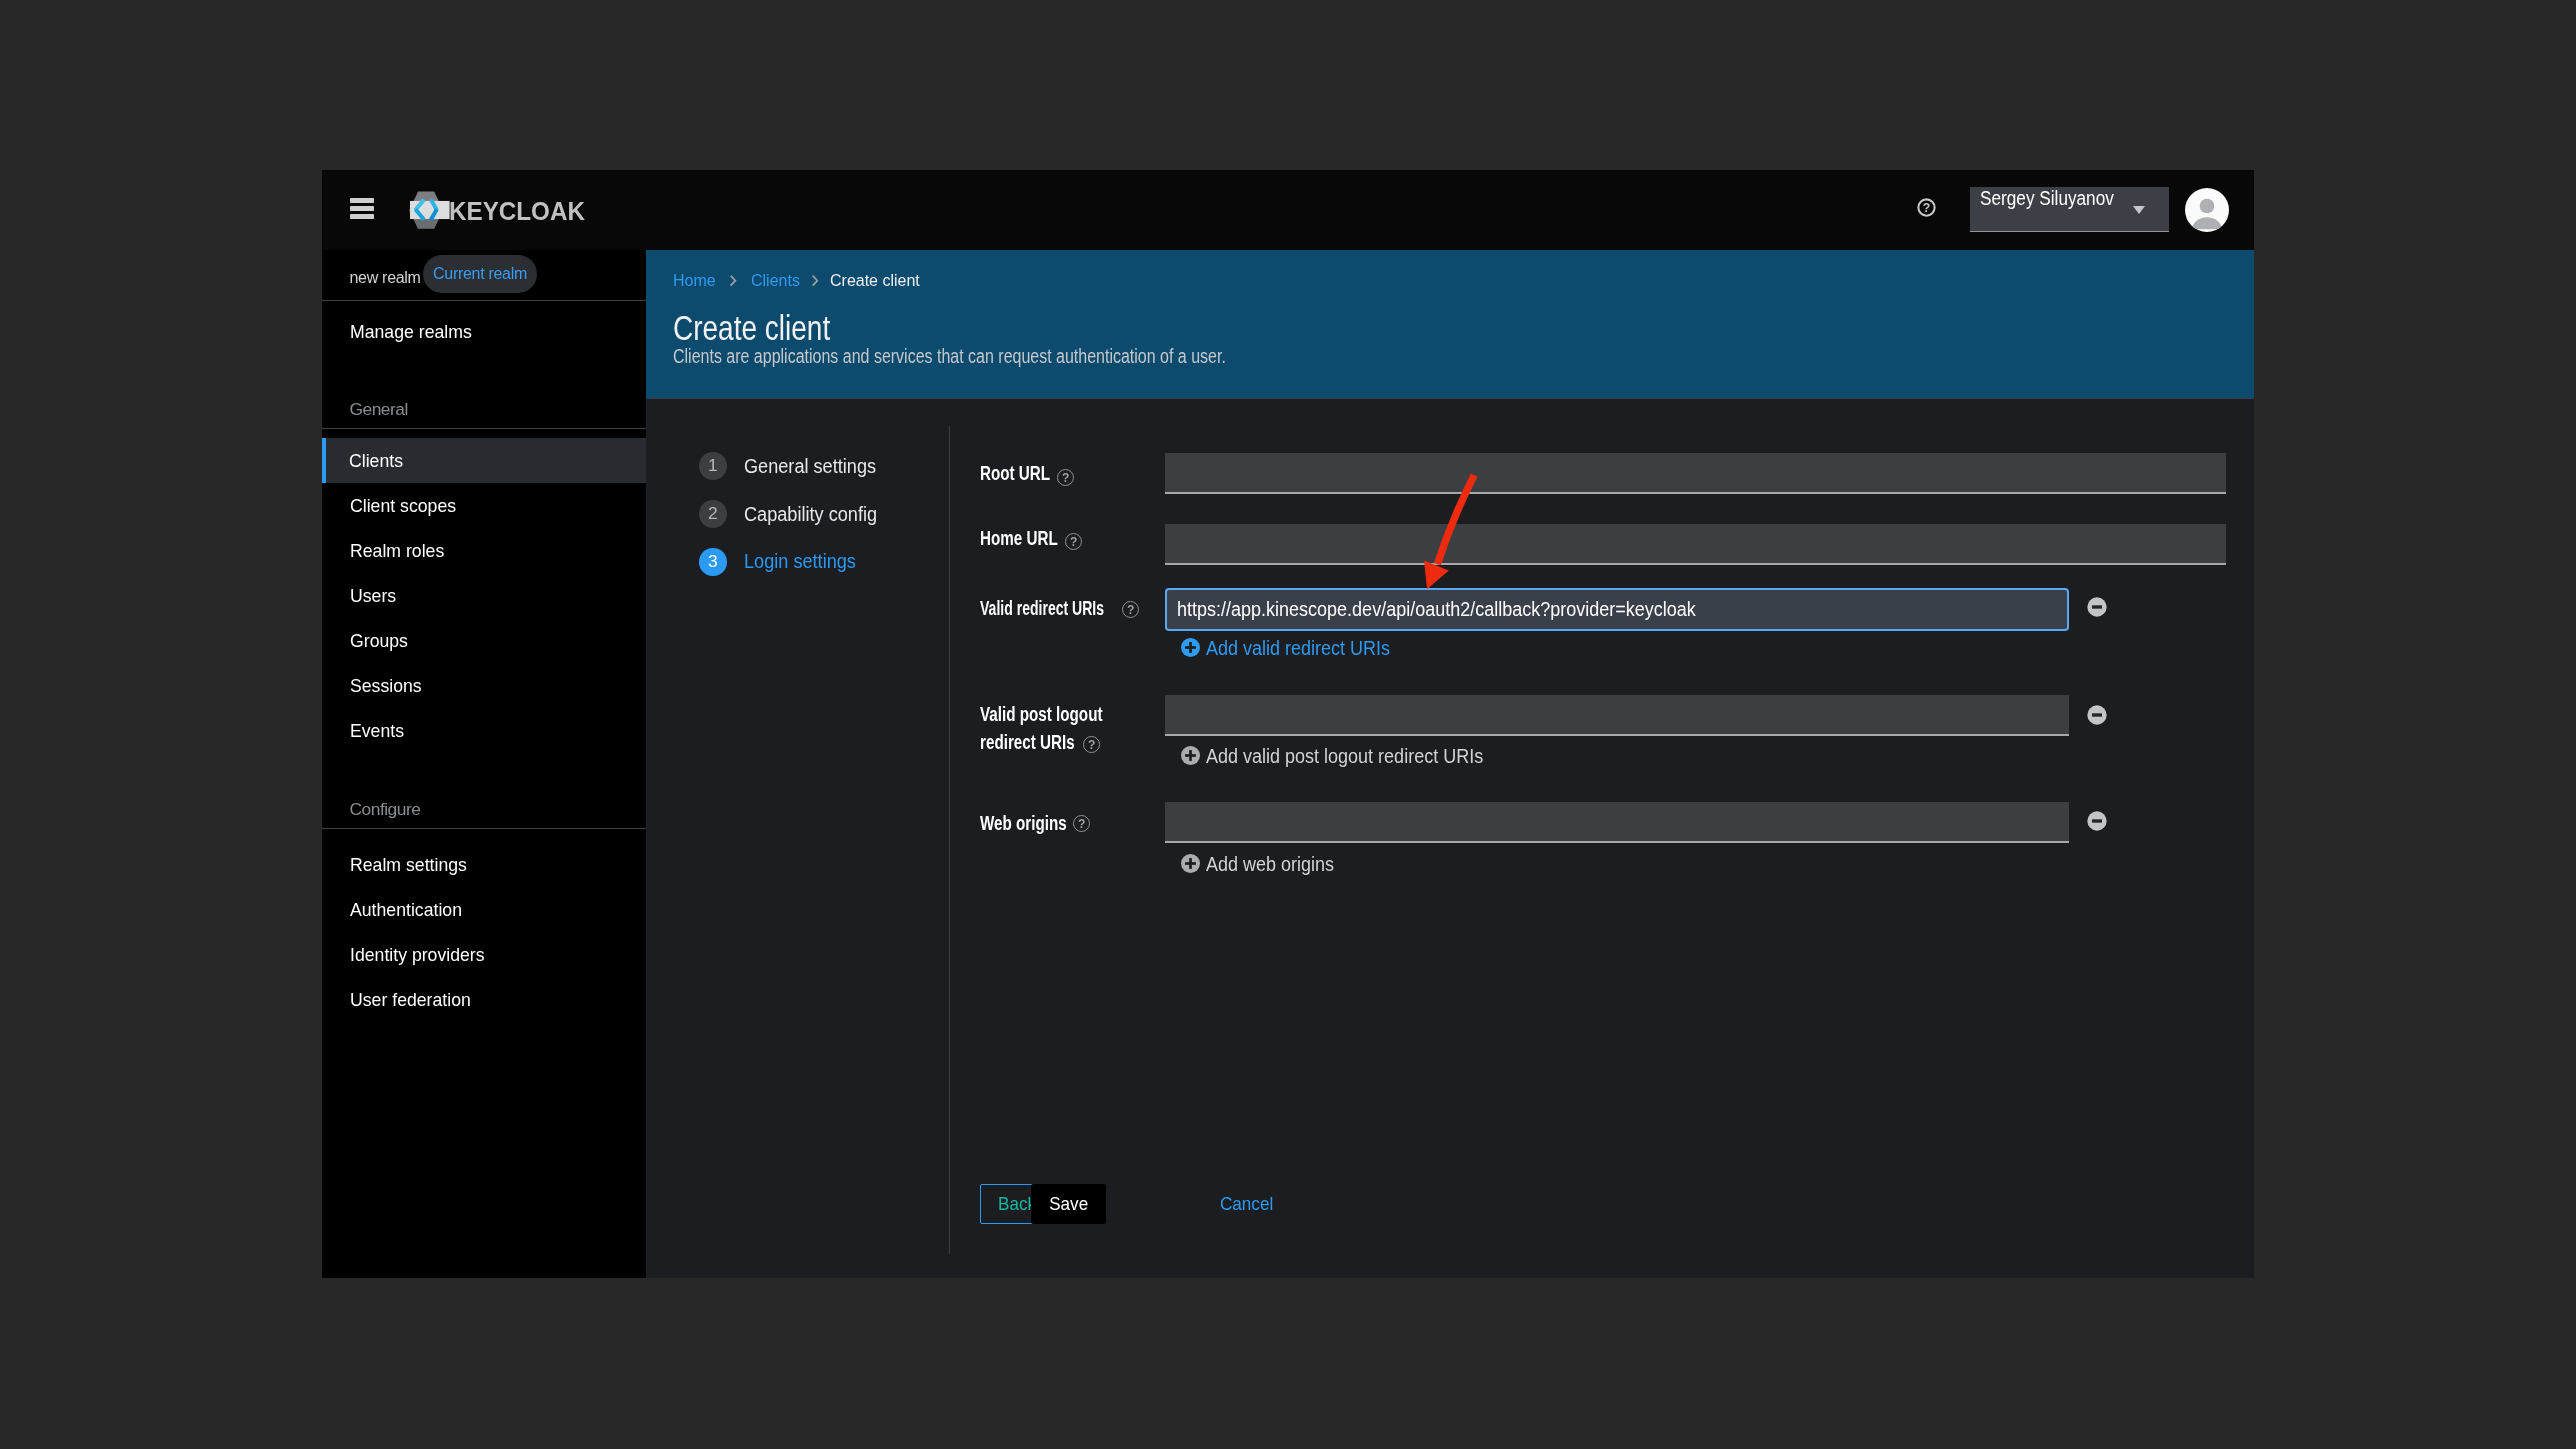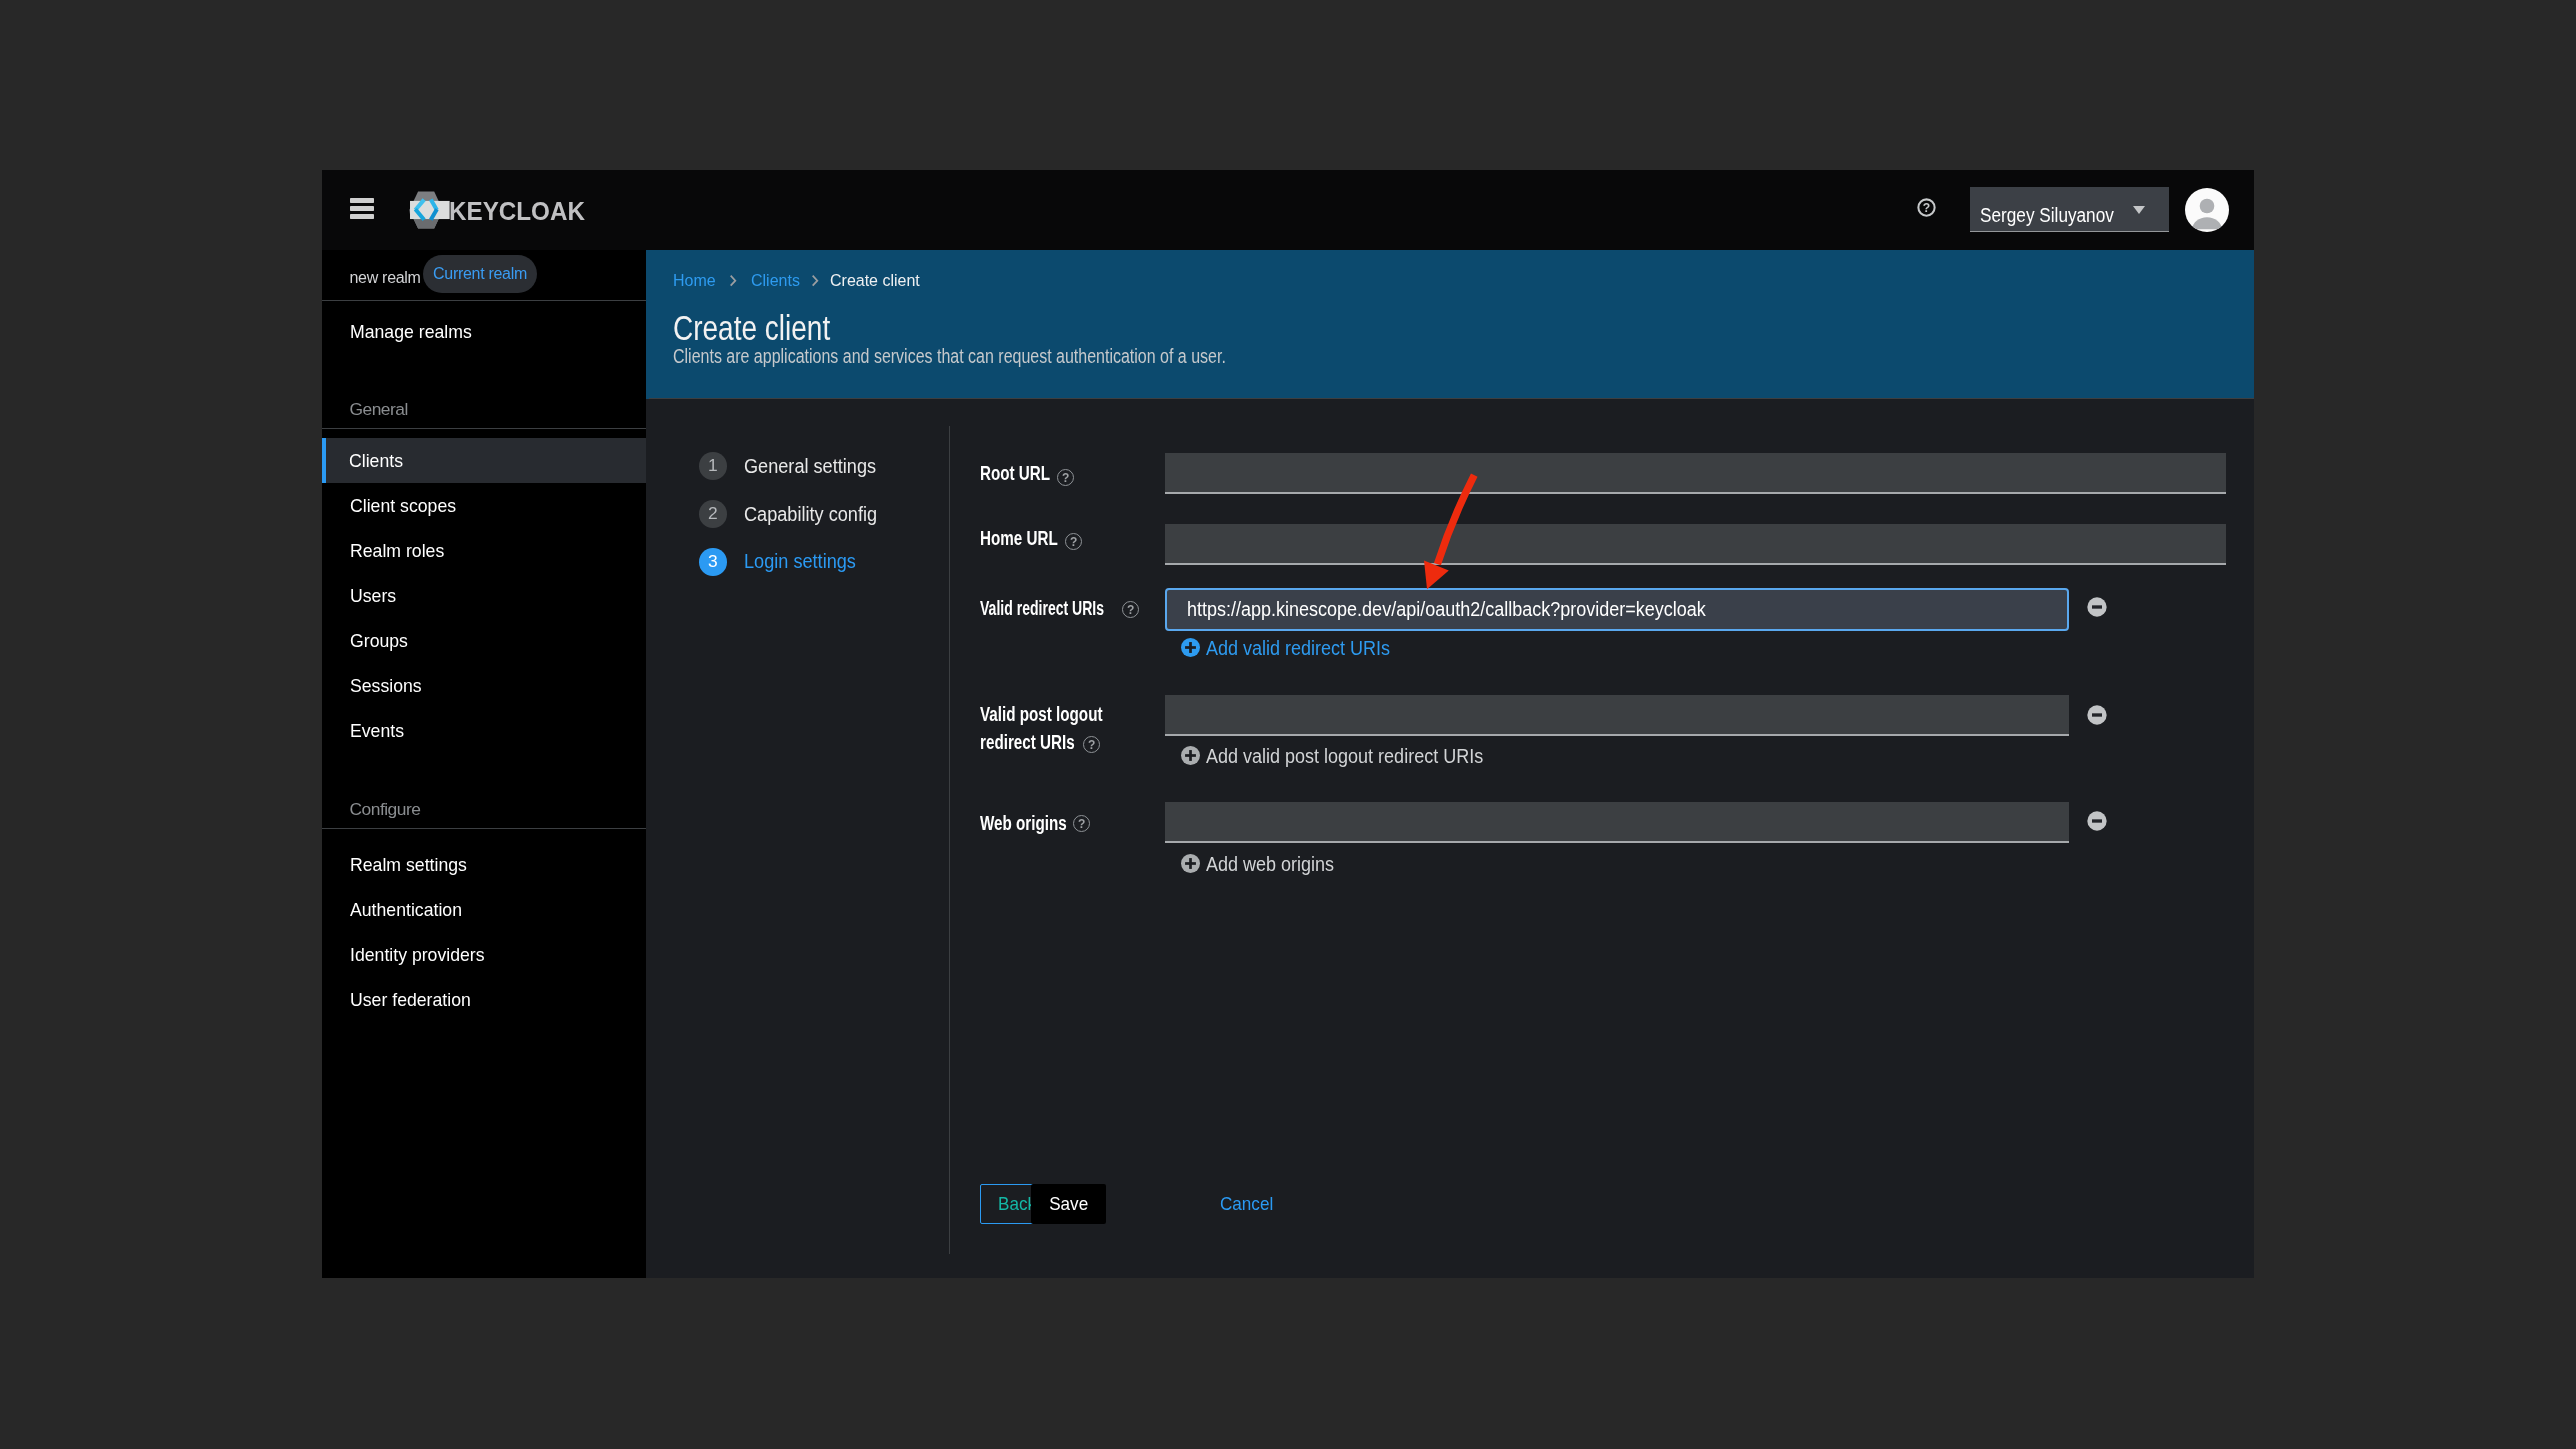--- a/index.html
+++ b/index.html
@@ -50,21 +50,21 @@
       <path d="M43 28.5 L34 44" fill="none" stroke="#0f8fd0" stroke-width="6"></path>
     </svg>
     <div class="abs" style="left:127px;top:23px;font-size:25.5px;font-weight:700;color:#c0c0c2;letter-spacing:0px;transform:scaleX(0.95);transform-origin:left;line-height:36px">KEYCLOAK</div>
 
     <svg class="abs" style="left:1595px;top:28px" width="19" height="19" viewBox="0 0 28 28">
       <circle cx="14" cy="14" r="12" fill="none" stroke="#c6c8ca" stroke-width="3"></circle>
       <text x="14" y="20.5" text-anchor="middle" font-size="18" font-weight="700" fill="#c6c8ca" font-family="Liberation Sans,sans-serif">?</text>
     </svg>
 
     <div class="abs" style="left:1648px;top:17.4px;width:199px;height:45px;background:#3c4046;border-bottom:1.3px solid #94979a"></div>
-    <div class="abs" style="left:1658px;top:17.4px;height:57px;display:flex;align-items:center;color:#fff;font-size:20px">
+    <div class="abs" style="left:1658px;top:17.4px;height:57px;display:flex;align-items:flex-start;color:#fff;font-size:20px">
         <span style="transform:scaleX(.86);transform-origin:left center;white-space:nowrap">Sergey Siluyanov</span>
       </div>
     <div class="abs" style="left:1811px;top:36px;width:0;height:0;border-left:6.7px solid transparent;border-right:6.7px solid transparent;border-top:8px solid #c4c6c8"></div>
 
     <svg class="abs" style="left:1863px;top:18px" width="44" height="44" viewBox="0 0 66 66">
       <defs>
           <clipPath id="avc">
             <circle cx="33" cy="33" r="33"></circle>
           </clipPath>
         </defs>
@@ -148,21 +148,21 @@
   <div class="flabel" style="left:658px;top:292px">Root URL</div>
   <div class="qm" style="left:735px;top:299px">?</div>
   <div class="inp" style="left:843px;top:283px;width:1061px;height:41px"></div>
 
   <div class="flabel" style="left:658px;top:357px">Home URL</div>
   <div class="qm" style="left:743px;top:363px">?</div>
   <div class="inp" style="left:843px;top:354px;width:1061px;height:41px"></div>
 
   <div class="flabel" style="left:658px;top:427px;transform:scaleX(.72)">Valid redirect URIs</div>
   <div class="qm" style="left:800px;top:431px">?</div>
-  <div class="abs" style="left:843px;top:418px;width:904px;height:43px;background:#3a404a;border:2px solid #5aa8ee;border-radius:4px;display:flex;align-items:center;color:#fff;font-size:20px;padding-left:20px;white-space:nowrap;overflow:hidden">
+  <div class="abs" style="left:843px;top:418px;width:904px;height:43px;background:#3a404a;border:2px solid #5aa8ee;border-radius:4px;display:flex;align-items:center;color:#fff;font-size:20px;padding-left:10px;white-space:nowrap;overflow:hidden">
       <span style="transform:scaleX(.9);transform-origin:left center">https://app.kinescope.dev/api/oauth2/callback?provider=keycloak</span>
     </div>
   <svg class="minus" style="left:1765px;top:427px" width="20" height="20" viewBox="0 0 30 30">
       <circle cx="15" cy="15" r="14.5" fill="#c2c4c6"></circle>
       <rect x="7.5" y="12.5" width="15" height="5" fill="#23252a"></rect>
     </svg>
 
   <svg class="abs" style="left:859px;top:468px" width="19" height="19" viewBox="0 0 28 28">
       <circle cx="14" cy="14" r="14" fill="#2d9bf0"></circle>
       <rect x="6" y="12" width="16" height="4" fill="#1b1d21"></rect>

